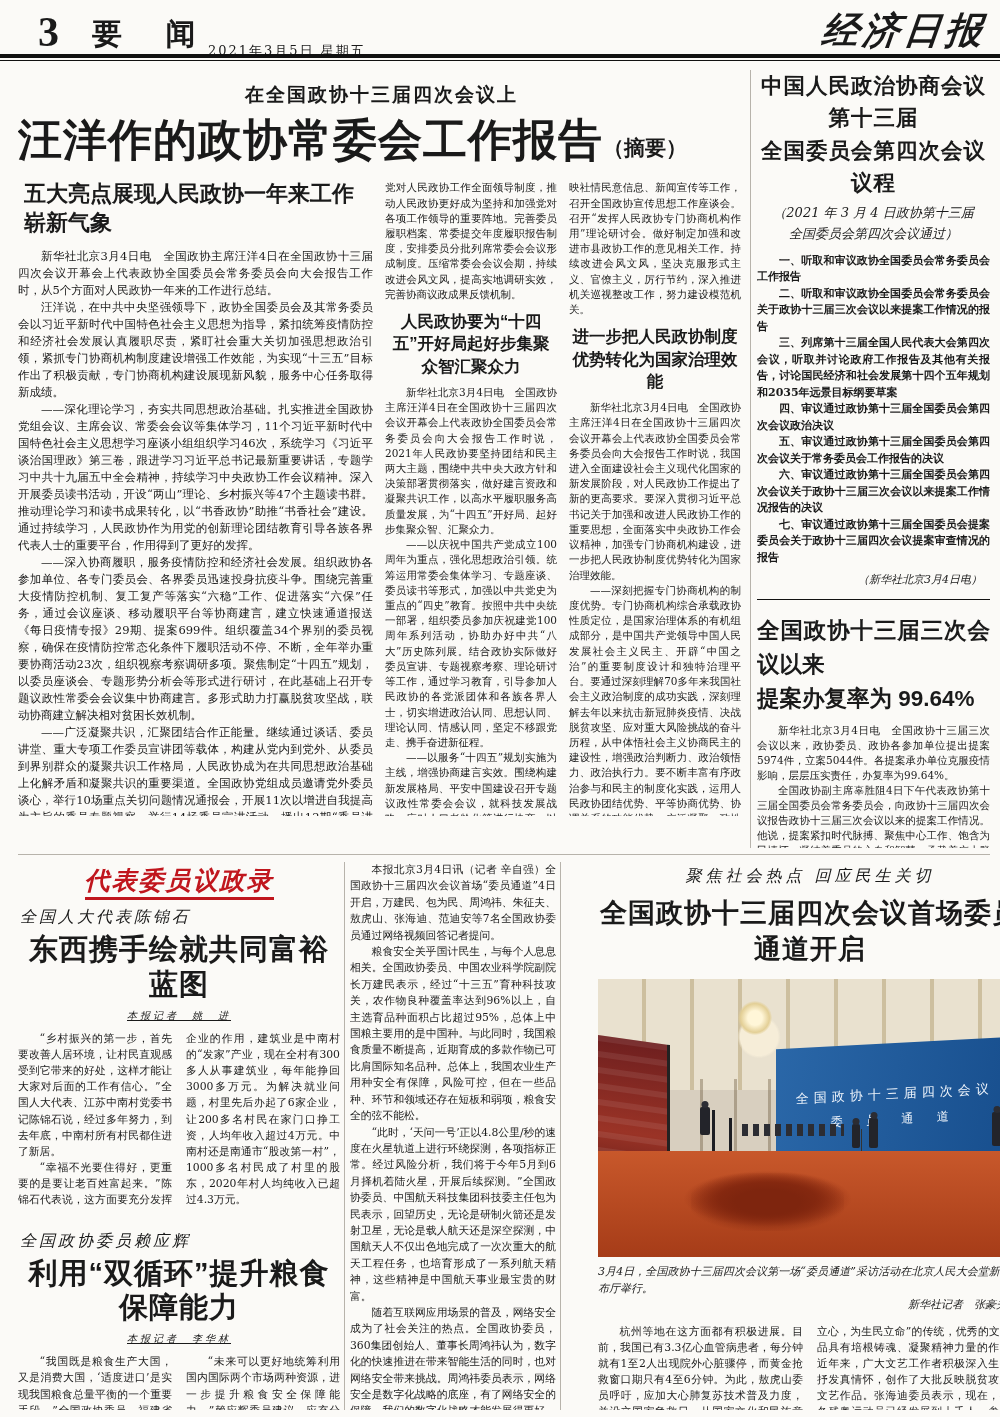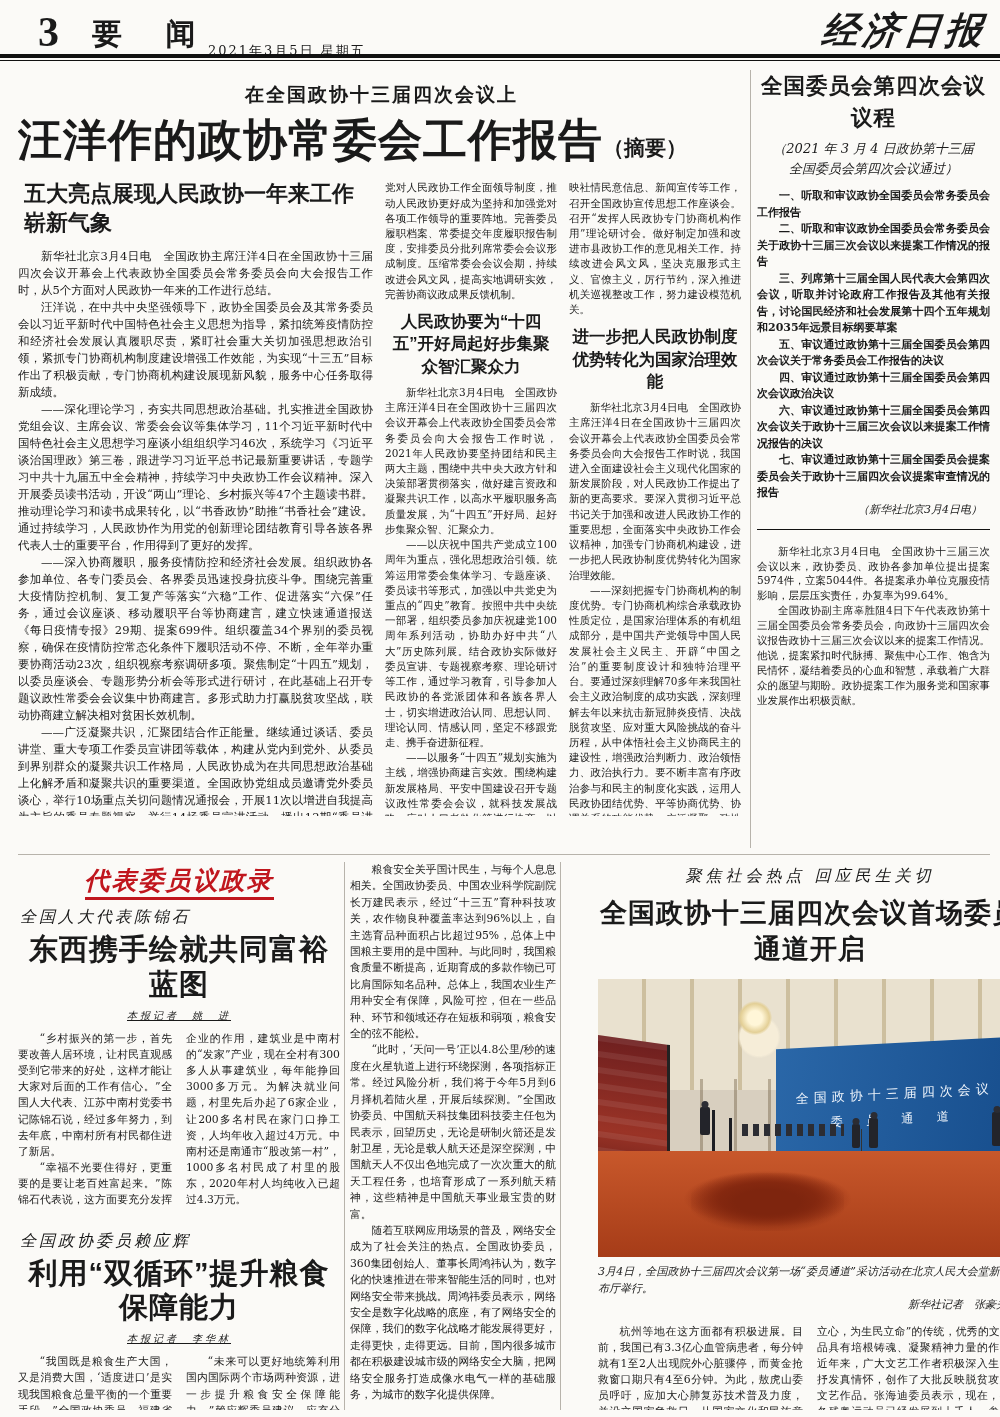--- a/index.html
+++ b/index.html
@@ -32,21 +32,21 @@
   
   .vrule { position:absolute; width:1px; background:#b7b3ab; }
   .hrule { position:absolute; height:1px; background:#b7b3ab; }
 
   
   .sidebar { position:absolute; left:757px; top:70px; width:233px; height:778px; overflow:hidden; }
   .agenda-title { font-family:"DejaVu Serif",serif; font-weight:bold; font-size:21.5px; text-align:center; line-height:1.5; letter-spacing:1px; }
   .agenda-sub { font-size:13px; text-align:center; font-style:italic; line-height:1.6; margin-top:4px; }
   .agenda-items { margin-top:8px; }
   .agenda-items p { font-size:11px; line-height:1.5; text-align:justify; text-indent:2em; font-weight:bold; font-family:"DejaVu Serif",serif; }
-  .agenda-credit { font-size:11px; text-align:right; font-style:italic; padding-right:8px; }
+  .agenda-credit { font-size:11px; text-align:right; font-style:italic; margin-top:6px; padding-right:8px; }
   .sidebar-div { height:1px; background:#111; margin:12px 0 14px 0; }
   .prop-head { font-family:"Liberation Sans",sans-serif; font-weight:bold; font-size:22.5px; line-height:1.5; text-align:justify; }
   .prop-head .l2 { display:flex; justify-content:space-between; }
   .prop-body { margin-top:8px; height:360px; overflow:hidden; }
   .prop-body p { font-size:10.5px; line-height:1.42; text-align:justify; text-indent:2em; }
 
   
   .bottom-left { position:absolute; left:18px; top:862px; width:322px; height:548px; overflow:hidden; }
   .badge { text-align:center; margin:2px auto 10px auto; width:240px;font-style:italic; }
   .badge .badge-text { color:#c0161d; font-family:"Liberation Sans",sans-serif; font-weight:bold; font-size:25px; letter-spacing:2px; border-bottom:3px solid #c0161d; padding-bottom:3px; }
@@ -154,37 +154,42 @@
     </div>
   </div>
 
   <div class="vrule" style="left:750px; top:70px; height:778px;"></div>
   <div class="hrule" style="left:18px; top:854px; width:972px;"></div>
   <div class="vrule" style="left:344px; top:862px; height:548px;"></div>
   <div class="vrule" style="left:560px; top:862px; height:548px;"></div>
 
   <div class="sidebar">
     <div class="agenda-title">
+      <div>中国人民政治协商会议第十三届</div>
       <div>全国委员会第四次会议议程</div>
     </div>
     <div class="agenda-sub">
       <div>（2021 年 3 月 4 日政协第十三届</div>
       <div>全国委员会第四次会议通过）</div>
     </div>
     <div class="agenda-items">
         <p>一、听取和审议政协全国委员会常务委员会工作报告</p>
         <p>二、听取和审议政协全国委员会常务委员会关于政协十三届三次会议以来提案工作情况的报告</p>
         <p>三、列席第十三届全国人民代表大会第四次会议，听取并讨论政府工作报告及其他有关报告，讨论国民经济和社会发展第十四个五年规划和2035年远景目标纲要草案</p>
+        <p>四、审议通过政协第十三届全国委员会第四次会议政治决议</p>
         <p>五、审议通过政协第十三届全国委员会第四次会议关于常务委员会工作报告的决议</p>
-        <p>四、审议通过政协第十三届全国委员会第四次会议政治决议</p>
         <p>六、审议通过政协第十三届全国委员会第四次会议关于政协十三届三次会议以来提案工作情况报告的决议</p>
         <p>七、审议通过政协第十三届全国委员会提案委员会关于政协十三届四次会议提案审查情况的报告</p>
       </div>
     <div class="agenda-credit">（新华社北京3月4日电）</div>
     <div class="sidebar-div"></div>
+    <div class="prop-head">
+      <div>全国政协十三届三次会议以来</div>
+      <div class="l2">提案办复率为 99.64%</div>
+    </div>
     <div class="prop-body">
         <p>新华社北京3月4日电　全国政协十三届三次会议以来，政协委员、政协各参加单位提出提案5974件，立案5044件。各提案承办单位克服疫情影响，层层压实责任，办复率为99.64%。</p>
         <p>全国政协副主席辜胜阻4日下午代表政协第十三届全国委员会常务委员会，向政协十三届四次会议报告政协十三届三次会议以来的提案工作情况。他说，提案紧扣时代脉搏、聚焦中心工作、饱含为民情怀，凝结着委员的心血和智慧，承载着广大群众的愿望与期盼。政协提案工作为服务党和国家事业发展作出积极贡献。</p>
       </div>
   </div>
 
   <div class="bottom-left">
     <div class="badge"><span class="badge-text">代表委员议政录</span></div>
 
     <div>
@@ -202,20 +207,21 @@
       <div class="bl-head">利用“双循环”提升粮食保障能力</div>
       <div class="bl-byline">本报记者　李华林</div>
       <div class="twocol bl-art2-body">
           <p>“我国既是粮食生产大国，又是消费大国，‘适度进口’是实现我国粮食总量平衡的一个重要手段。”全国政协委员、福建省粮食和物资储备局原局长赖应辉表示，随着粮食进口数量不断增长，一些问题也逐渐显露出来，比如进口来源渠道有限，粮食进口国际话语权较弱等。</p>
           <p>“未来可以更好地统筹利用国内国际两个市场两种资源，进一步提升粮食安全保障能力。”赖应辉委员建议，应充分利用我国农业生产技术等优势，鼓励我国农业生产企业到国外租地或承包农场，开展粮食特别是大豆等国内短缺品种的生产。</p>
         </div>
     </div>
   </div>
 
   <div class="bottom-mid">
+      <p>本报北京3月4日讯（记者 辛自强）全国政协十三届四次会议首场“委员通道”4日开启，万建民、包为民、周鸿祎、朱征夫、敖虎山、张海迪、范迪安等7名全国政协委员通过网络视频回答记者提问。</p>
       <p>粮食安全关乎国计民生，与每个人息息相关。全国政协委员、中国农业科学院副院长万建民表示，经过“十三五”育种科技攻关，农作物良种覆盖率达到96%以上，自主选育品种面积占比超过95%，总体上中国粮主要用的是中国种。与此同时，我国粮食质量不断提高，近期育成的多款作物已可比肩国际知名品种。总体上，我国农业生产用种安全有保障，风险可控，但在一些品种、环节和领域还存在短板和弱项，粮食安全的弦不能松。</p>
       <p>“此时，‘天问一号’正以4.8公里/秒的速度在火星轨道上进行环绕探测，各项指标正常。经过风险分析，我们将于今年5月到6月择机着陆火星，开展后续探测。”全国政协委员、中国航天科技集团科技委主任包为民表示，回望历史，无论是研制火箭还是发射卫星，无论是载人航天还是深空探测，中国航天人不仅出色地完成了一次次重大的航天工程任务，也培育形成了一系列航天精神，这些精神是中国航天事业最宝贵的财富。</p>
       <p>随着互联网应用场景的普及，网络安全成为了社会关注的热点。全国政协委员，360集团创始人、董事长周鸿祎认为，数字化的快速推进在带来智能生活的同时，也对网络安全带来挑战。周鸿祎委员表示，网络安全是数字化战略的底座，有了网络安全的保障，我们的数字化战略才能发展得更好，走得更快，走得更远。目前，国内很多城市都在积极建设城市级的网络安全大脑，把网络安全服务打造成像水电气一样的基础服务，为城市的数字化提供保障。</p>
     </div>
 
   <div class="bottom-right">
     <div class="br-kicker">聚焦社会热点  回应民生关切</div>
     <div class="br-head">全国政协十三届四次会议首场委员通道开启</div>
 
     <div class="photo">

